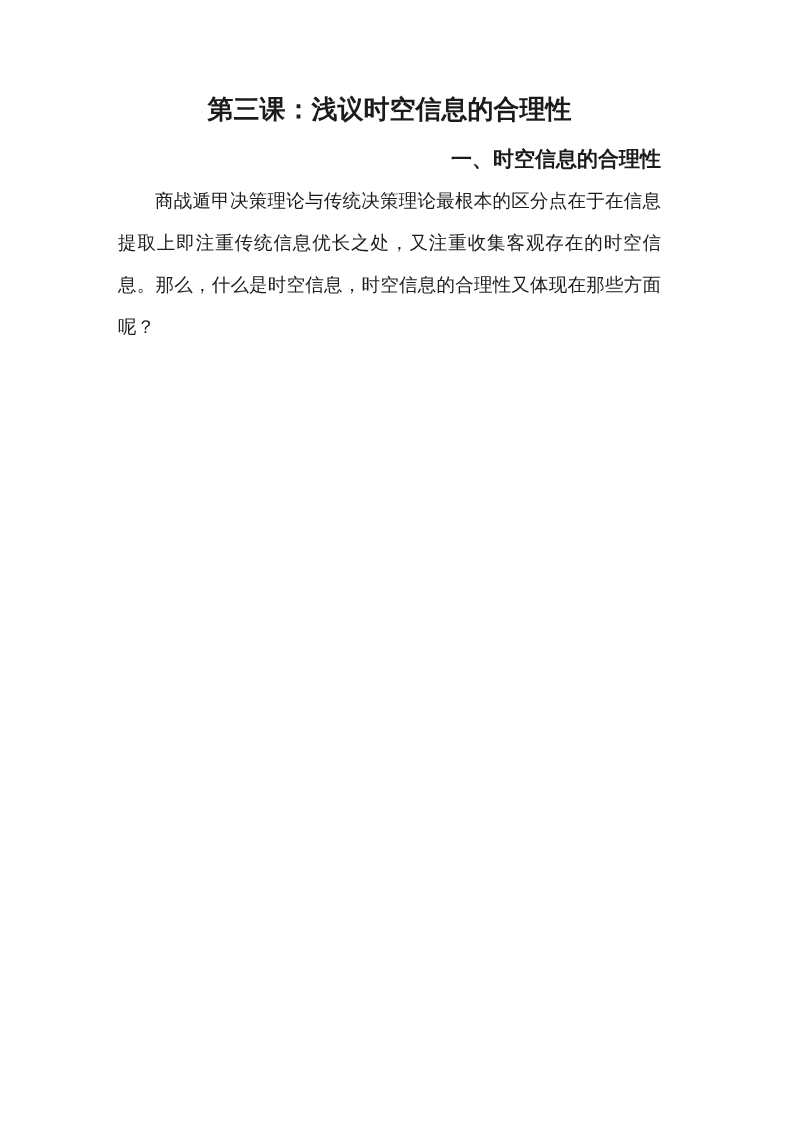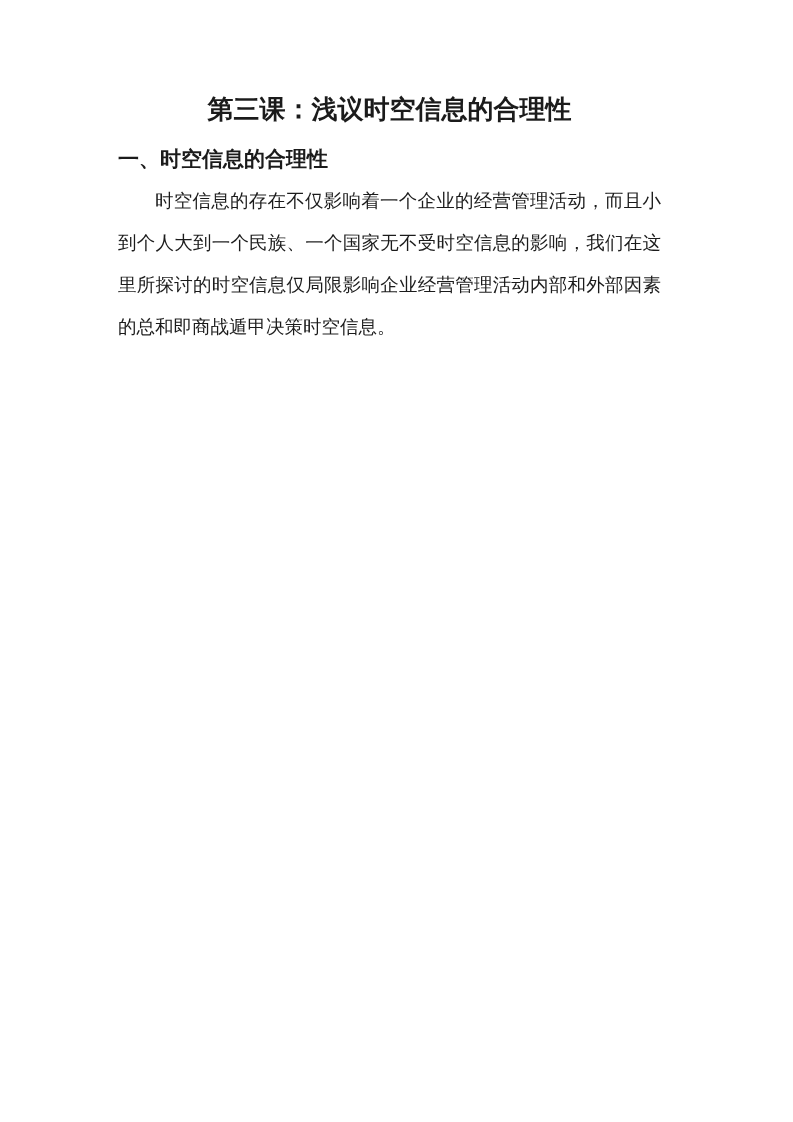--- a/index.html
+++ b/index.html
@@ -27,36 +27,36 @@
     font-weight: bold;
     text-align: center;
     letter-spacing: 0px;
     white-space: nowrap;
   }
   .section-heading {
     margin: 0 0 8px 0;
     font-size: 21px;
     line-height: 26px;
     font-weight: bold;
-    text-align: left;
+    text-align: right;
   }
   .body-text p {
     margin: 0;
     font-size: 18.5px;
     line-height: 42px;
     text-indent: 2em;
     text-align: justify;
     text-justify: inter-character;
     font-weight: normal;
   }
 </style>
 </head>
 <body>
 
 <div class="page">
   <h1 class="doc-title">第三课：浅议时空信息的合理性</h1>
 
   <h2 class="section-heading">一、时空信息的合理性</h2>
 
   <div class="body-text">
-    <p>时空信息的存在不仅影响着一个企业的经营管理活动，而且小到个人大到一个民族、一个国家无不受时空信息的影响，我们在这里所探讨的时空信息仅局限影响企业经营管理活动内部和外部因素的总和即商战遁甲决策时空信息。</p>
+    <p>商战遁甲决策理论与传统决策理论最根本的区分点在于在信息提取上即注重传统信息优长之处，又注重收集客观存在的时空信息。那么，什么是时空信息，时空信息的合理性又体现在那些方面呢？</p>
   </div>
 </div>
 
 </body></html>

